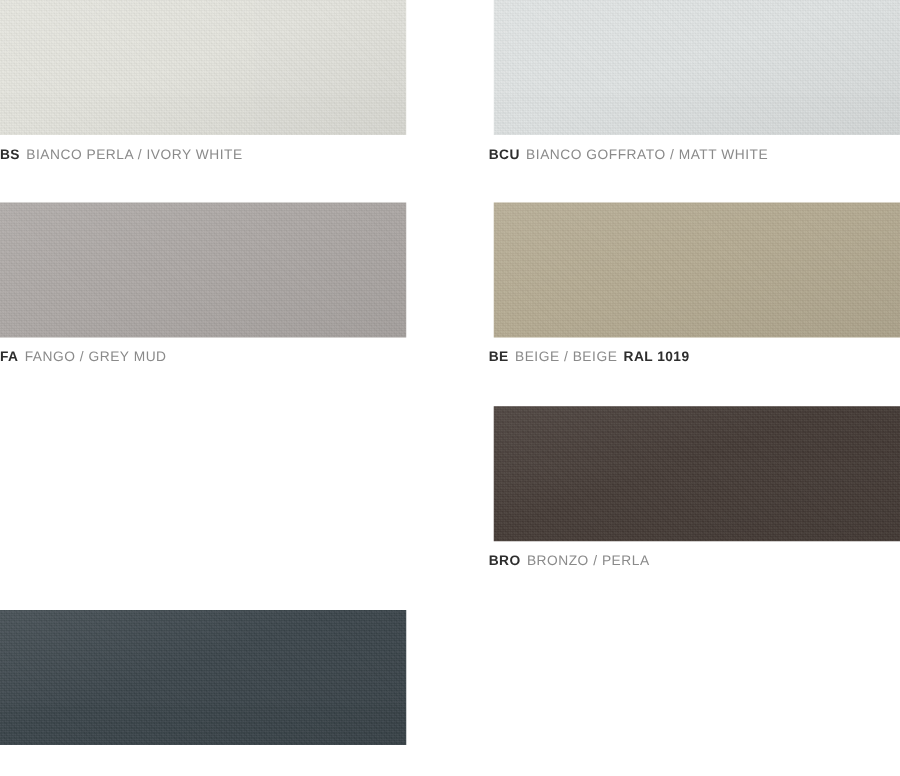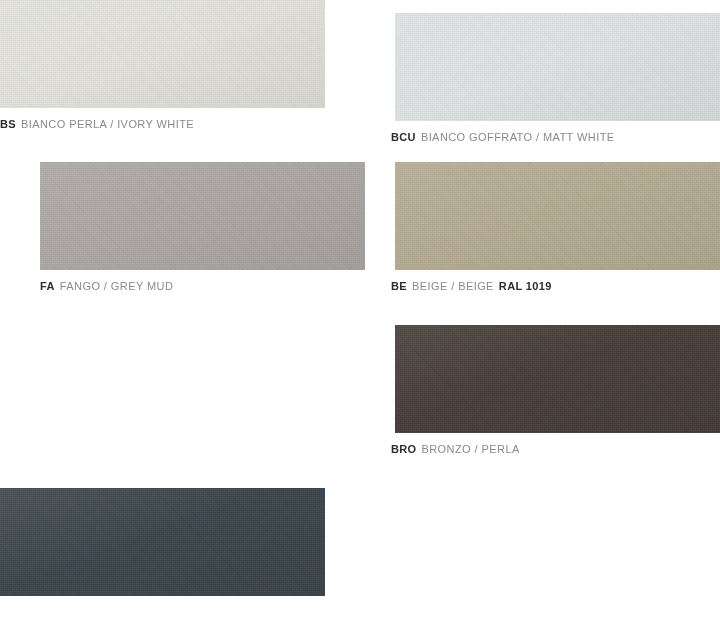--- a/index.html
+++ b/index.html
@@ -81,28 +81,28 @@
 
 <div class="sheet">
 
 <div class="swatch-cell" style="left: 0px; top: 0px; width: 325px;">
       <div class="swatch-chip" style="background: rgb(227, 227, 220);">
         <span class="grain"></span>
         <span class="sheen"></span>
       </div>
       <div class="swatch-caption" style="margin-left: 0px;"><span class="code">BS</span><span class="sp"></span><span class="names">BIANCO PERLA / IVORY WHITE</span></div>
     </div>
-    <div class="swatch-cell" style="left: 395px; top: 13px; width: 325px;">
+    <div class="swatch-cell" style="left: 395px; top: 0px; width: 325px;">
       <div class="swatch-chip" style="background: rgb(223, 227, 227);">
         <span class="grain"></span>
         <span class="sheen"></span>
       </div>
       <div class="swatch-caption" style="margin-left: -4px;"><span class="code">BCU</span><span class="sp"></span><span class="names">BIANCO GOFFRATO / MATT WHITE</span></div>
     </div>
-    <div class="swatch-cell" style="left: 0px; top: 162px; width: 325px; padding-left: 40px;">
+    <div class="swatch-cell" style="left: 0px; top: 162px; width: 325px;">
       <div class="swatch-chip" style="background: rgb(172, 167, 164);">
         <span class="grain"></span>
         <span class="sheen"></span>
       </div>
       <div class="swatch-caption" style="margin-left: 0px;"><span class="code">FA</span><span class="sp"></span><span class="names">FANGO / GREY MUD</span></div>
     </div>
     <div class="swatch-cell" style="left: 395px; top: 162px; width: 325px;">
       <div class="swatch-chip" style="background: rgb(181, 171, 146);">
         <span class="grain"></span>
         <span class="sheen"></span>

